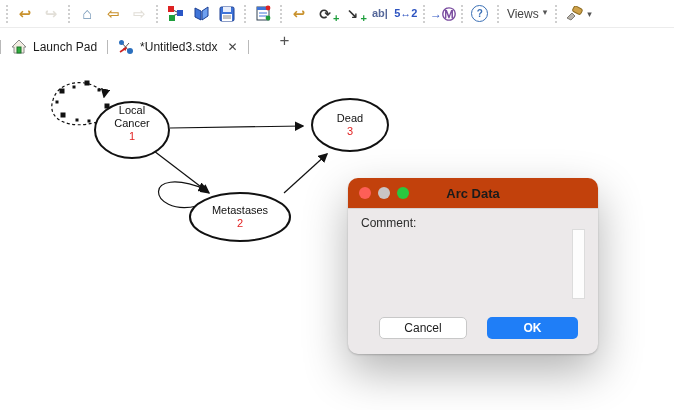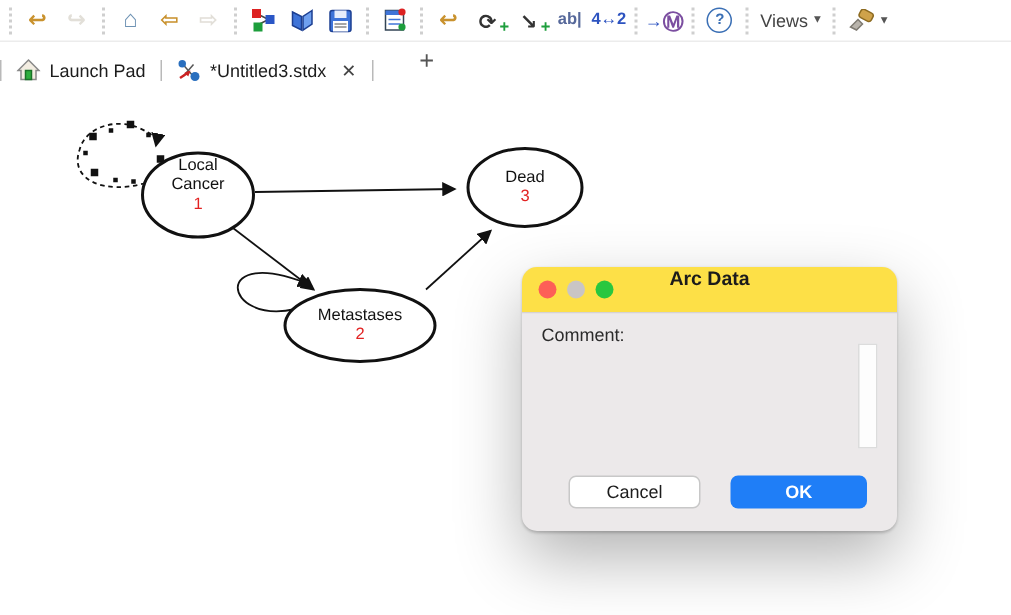--- a/index.html
+++ b/index.html
@@ -57,23 +57,23 @@
     position:absolute;text-align:center;font-size:11px;line-height:13px;color:#111;
   }
   .state-num{font-size:11px;}
   
   .dialog{
     position:absolute;left:348px;top:178px;width:250px;height:176px;
     background:#ece9ea;border-radius:10px;
     box-shadow:0 1px 2px rgba(0,0,0,.2),0 18px 45px rgba(0,0,0,.3);
   }
   .dlg-titlebar{
-    height:30px;background:#fde047;border-bottom:1px solid #d6d2d3;
+    height:30px;background:#c2410c;border-bottom:1px solid #d6d2d3;
     border-radius:10px 10px 0 0;position:relative;
-    display:flex;justify-content:center;
+    display:flex;align-items:center;justify-content:center;
   }
   .lights{position:absolute;left:11px;top:9px;display:flex;gap:7px;}
   .light{width:12px;height:12px;border-radius:50%;}
   .dlg-title{font-size:13px;font-weight:bold;color:#1b1b1b;}
   .dlg-label{position:absolute;left:13px;top:38px;font-size:12px;color:#2b2b2b;}
   .dlg-textarea{
     position:absolute;left:7px;top:51px;width:213px;height:70px;background:#fff;
     border:1px solid #d5d5d5;font-size:12px;color:#111;padding:4px 5px;
     box-sizing:border-box;line-height:15px;
   }
@@ -136,21 +136,21 @@
       <circle cx="13" cy="13" r="2.4" fill="#1d9e3c"></circle>
     </svg>
   </span>
   <span class="tsep"></span>
   <span class="tbtn gold">↩</span>
   <span class="tbtn darkarrow">⟳</span>
   <span class="plusbadge">+</span>
   <span class="tbtn darkarrow">↘</span>
   <span class="plusbadge">+</span>
   <span class="tbtn txticon">ab|</span>
-  <span class="tbtn blueicon">4↔2</span>
+  <span class="tbtn blueicon">5↔2</span>
   <span class="tsep"></span>
   <span class="tbtn tom">
     <span class="arrowpart">→</span>
       <span class="mpart">Ⓜ</span>
   </span>
   <span class="tsep"></span>
   <span class="tbtn">
     <span class="helpcircle">?</span>
   </span>
   <span class="tsep"></span>

